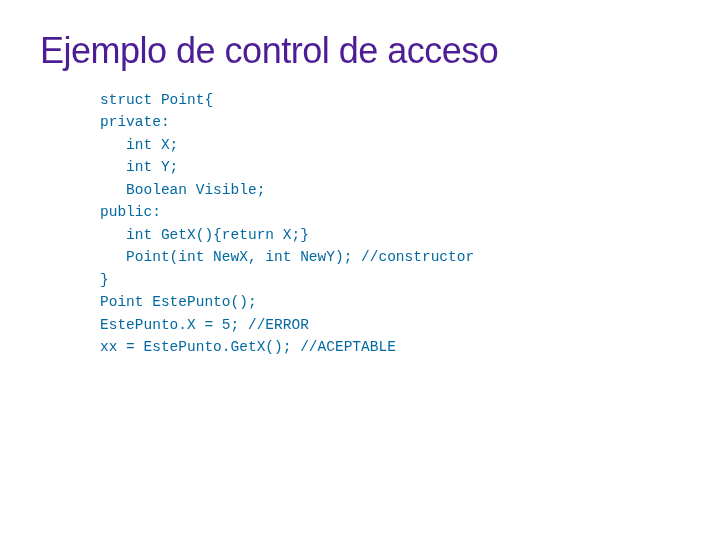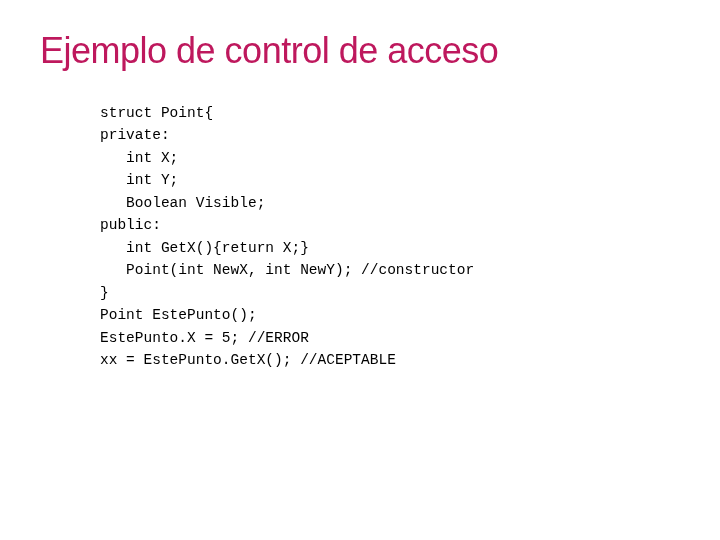--- a/index.html
+++ b/index.html
@@ -19,30 +19,30 @@
     .page-container {
       width: 720px;
       height: 540px;
       padding: 30px 40px;
       background: #ffffff;
     }
 
     .title {
       font-size: 36px;
       font-weight: normal;
-      color: #be185d;
-      margin-bottom: 30px;
+      color: #4c1d95;
+      margin-bottom: 17px;
       letter-spacing: -0.5px;
     }
 
     .code-block {
       font-family: 'Courier New', Courier, monospace;
       font-size: 14.5px;
       line-height: 1.55;
-      color: #000000;
+      color: #0369a1;
       padding-left: 60px;
       white-space: pre;
     }
   </style>
 </head>
 <body>
 
 <div class="page-container">
   <h1 class="title">Ejemplo de control de acceso</h1>
 

